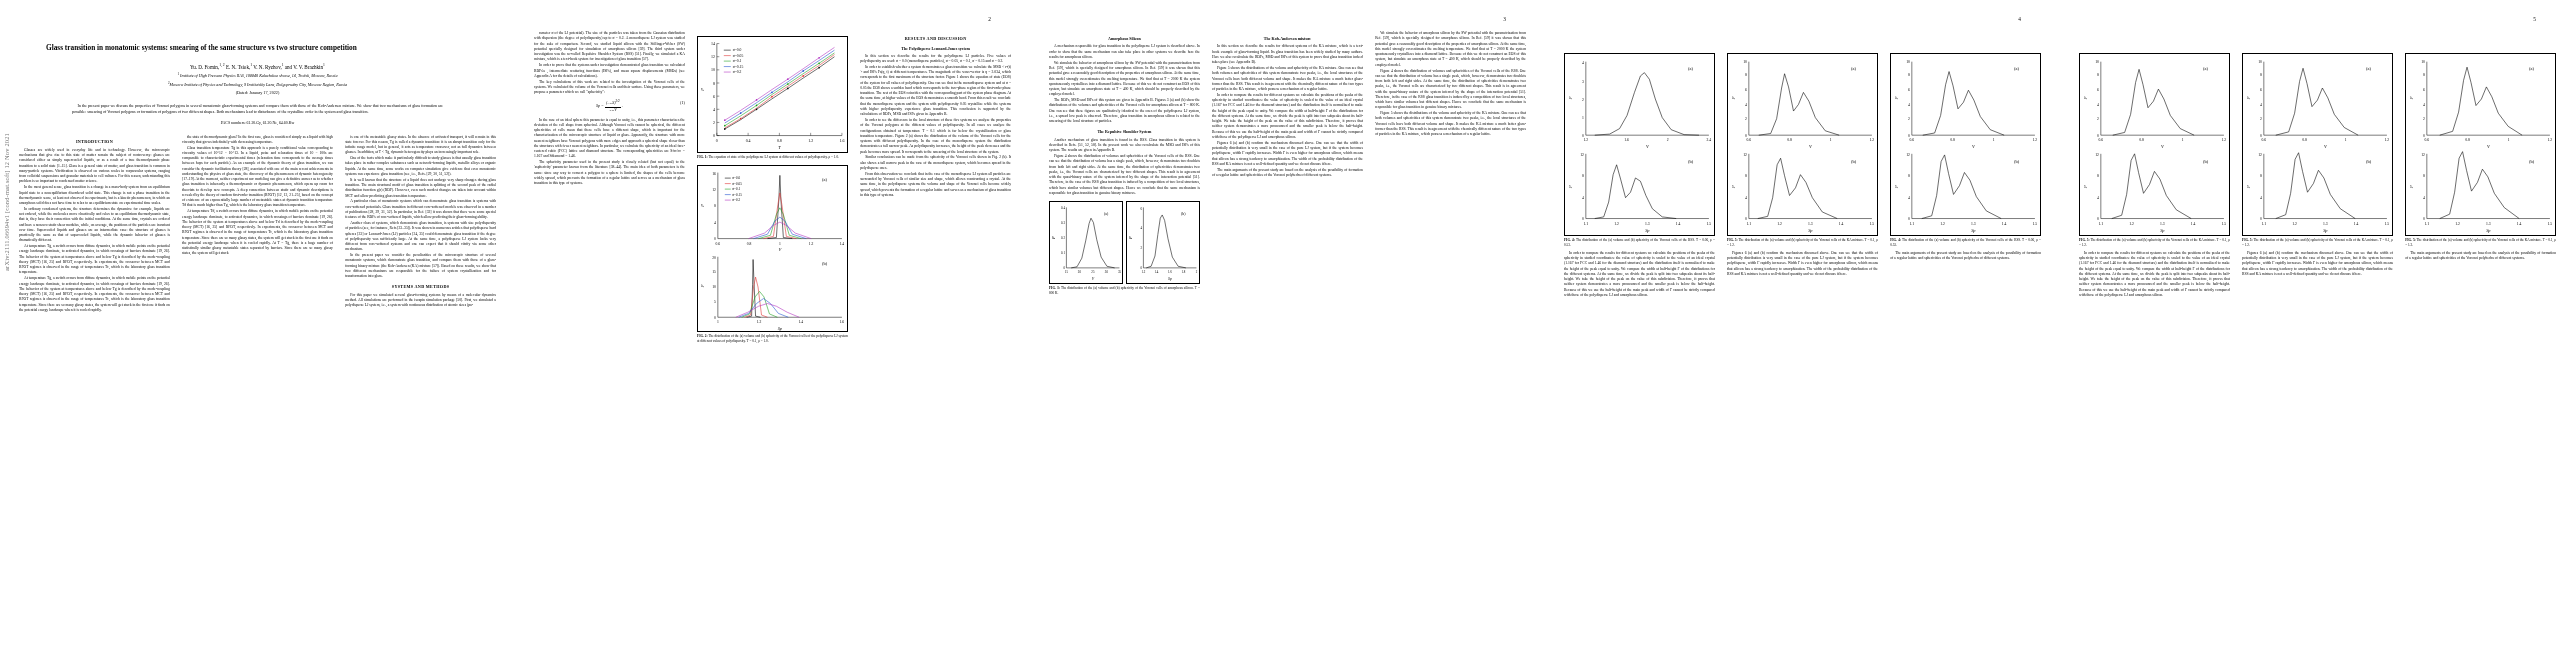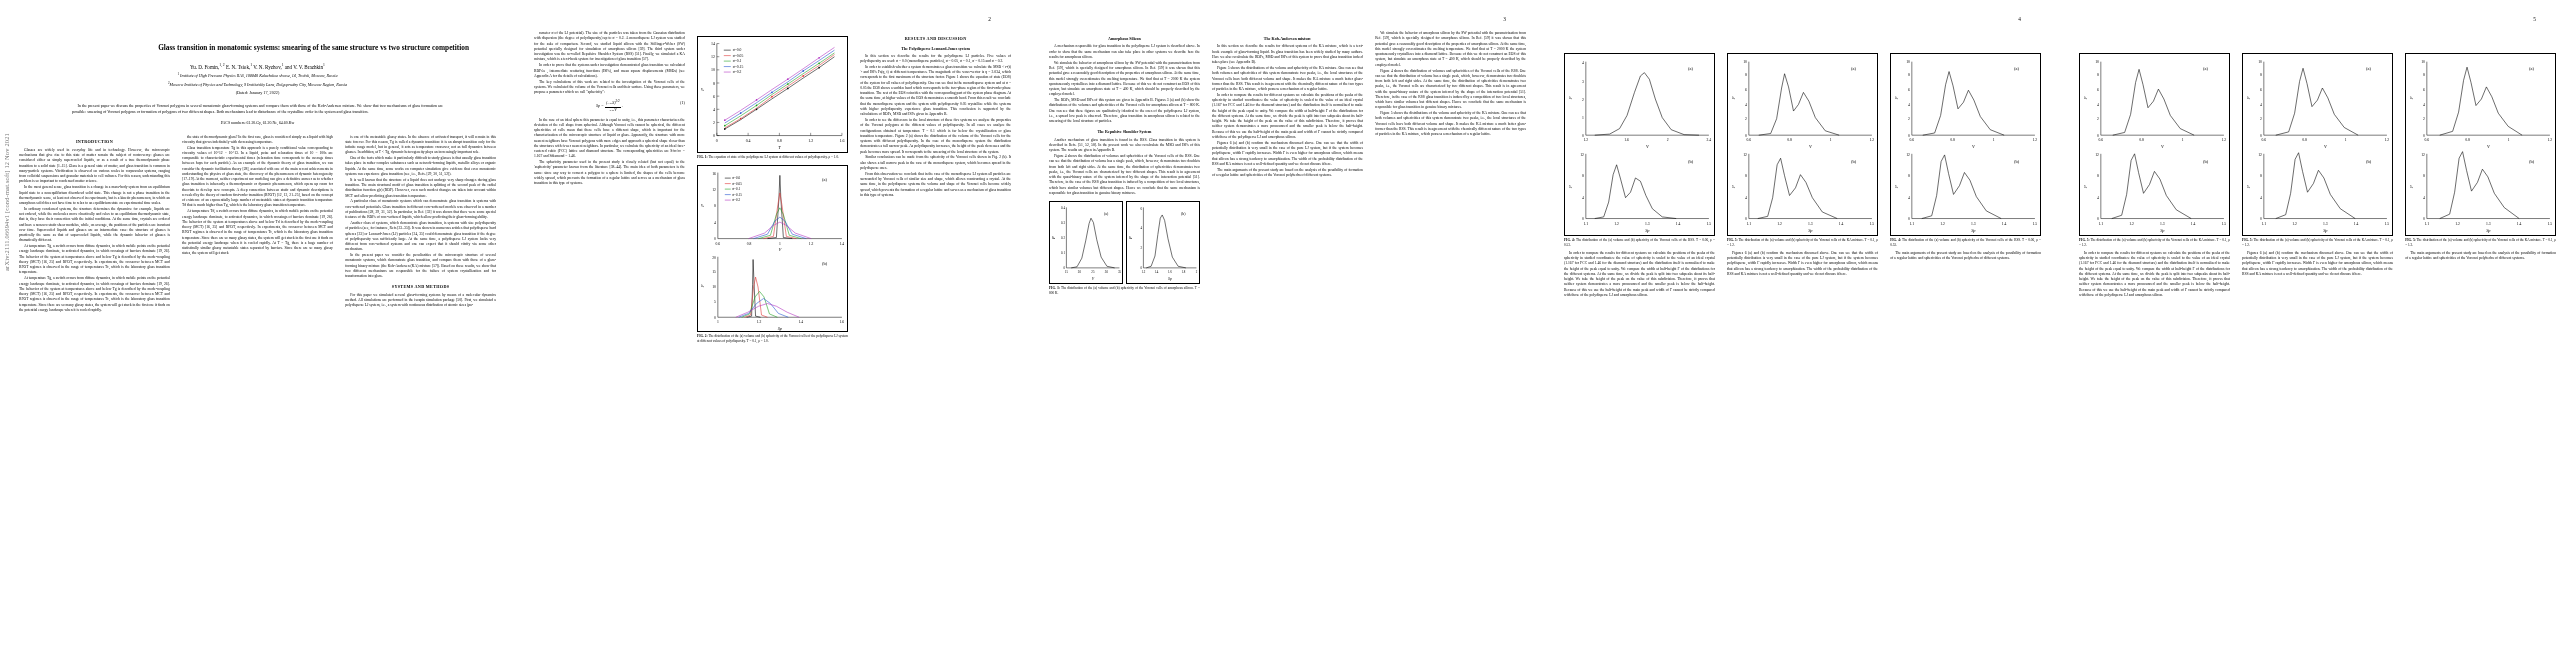--- a/index.html
+++ b/index.html
@@ -39,21 +39,21 @@
     top: 133px;
     transform-origin: left top;
     transform: rotate(-90deg) translateX(-100%);
     font-size: 6.4px;
     letter-spacing: 0.2px;
     color: #777;
     white-space: nowrap;
     font-family: "Liberation Serif", serif;
   }
   .title {
-    text-align: right;
+    text-align: left;
     font-size: 7.3px;
     font-weight: bold;
     line-height: 1.35;
     margin: 28px 27px 0 27px;
     color: #000;
   }
   .authors {
     text-align: center;
     font-size: 5.1px;
     margin-top: 10.6px;

